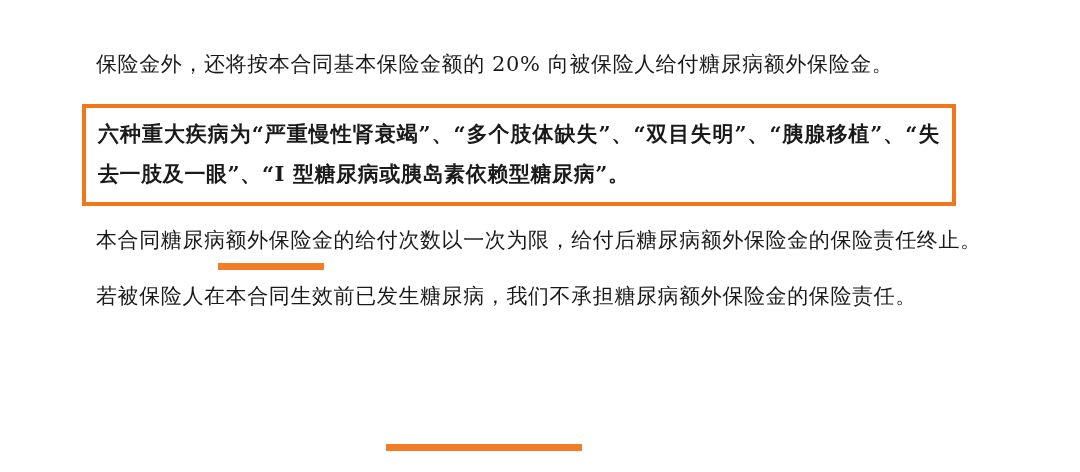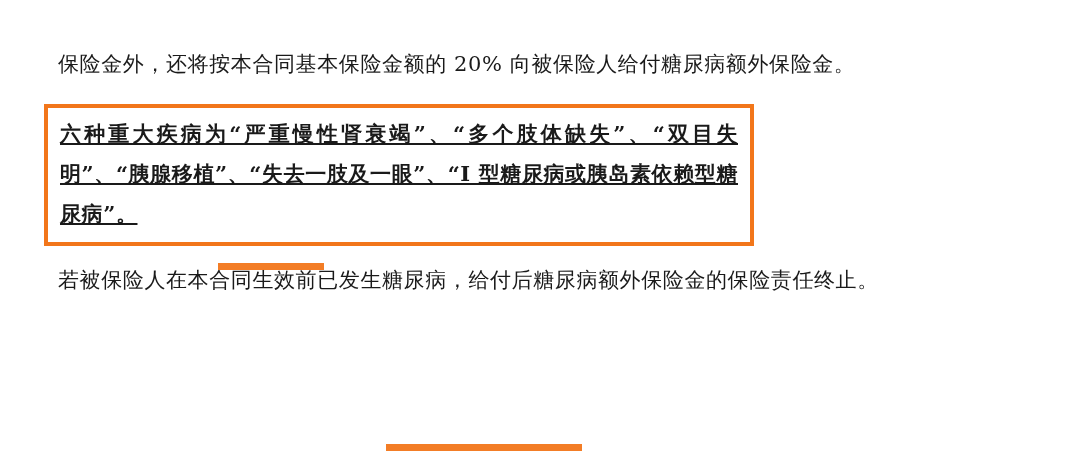--- a/index.html
+++ b/index.html
@@ -12,41 +12,40 @@
     height: 472px;
     font-family: "DejaVu Serif", "Liberation Serif", serif;
     color: #1a1a1a;
     overflow: hidden;
   }
   .page {
     position: relative;
     width: 1080px;
     height: 472px;
     box-sizing: border-box;
-    padding: 44px 96px 0 58px;
+    padding: 44px 96px 0 96px;
   }
   .para {
     font-size: 21px;
     line-height: 40px;
     letter-spacing: 0.6px;
     text-align: justify;
     margin: 0 0 16px 0;
     color: #1a1a1a;
   }
   .para:last-child { margin-bottom: 0; }
 
   
   .boxed {
     border: 4px solid #f2761a;
     padding: 6px 12px 8px 12px;
     margin: 20px 0 14px -14px;
-    width: 710px;
+    width: 874px;
     box-sizing: border-box;
     font-weight: bold;
-    text-decoration: underline;
   }
   .boxed .para-text { display: block; }
 
   
   .uline {
     position: absolute;
     height: 7px;
     background: #f2761a;
     opacity: 0.95;
   }
@@ -57,19 +56,20 @@
 <body>
 
 <div class="page">
 
   <p class="para">保险金外，还将按本合同基本保险金额的 20% 向被保险人给付糖尿病额外保险金。</p>
 
   <div class="para boxed">
     <span class="para-text">六种重大疾病为“严重慢性肾衰竭”、“多个肢体缺失”、“双目失明”、“胰腺移植”、“失去一肢及一眼”、“I 型糖尿病或胰岛素依赖型糖尿病”。</span>
   </div>
 
+  <p class="para">本合同糖尿病额外保险金的给付次数以一次为限，给付后糖尿病额外保险金的保险责任终止。</p>
 
 
-  <p class="para">若被保险人在本合同生效前已发生糖尿病，给付后糖尿病额外保险金的保险责任终止。</p>
+  <p class="para">若被保险人在本合同生效前已发生糖尿病，我们不承担糖尿病额外保险金的保险责任。</p>
 
   <span class="uline u1"></span>
   <span class="uline u2"></span>
 </div>
 
 </body></html>

